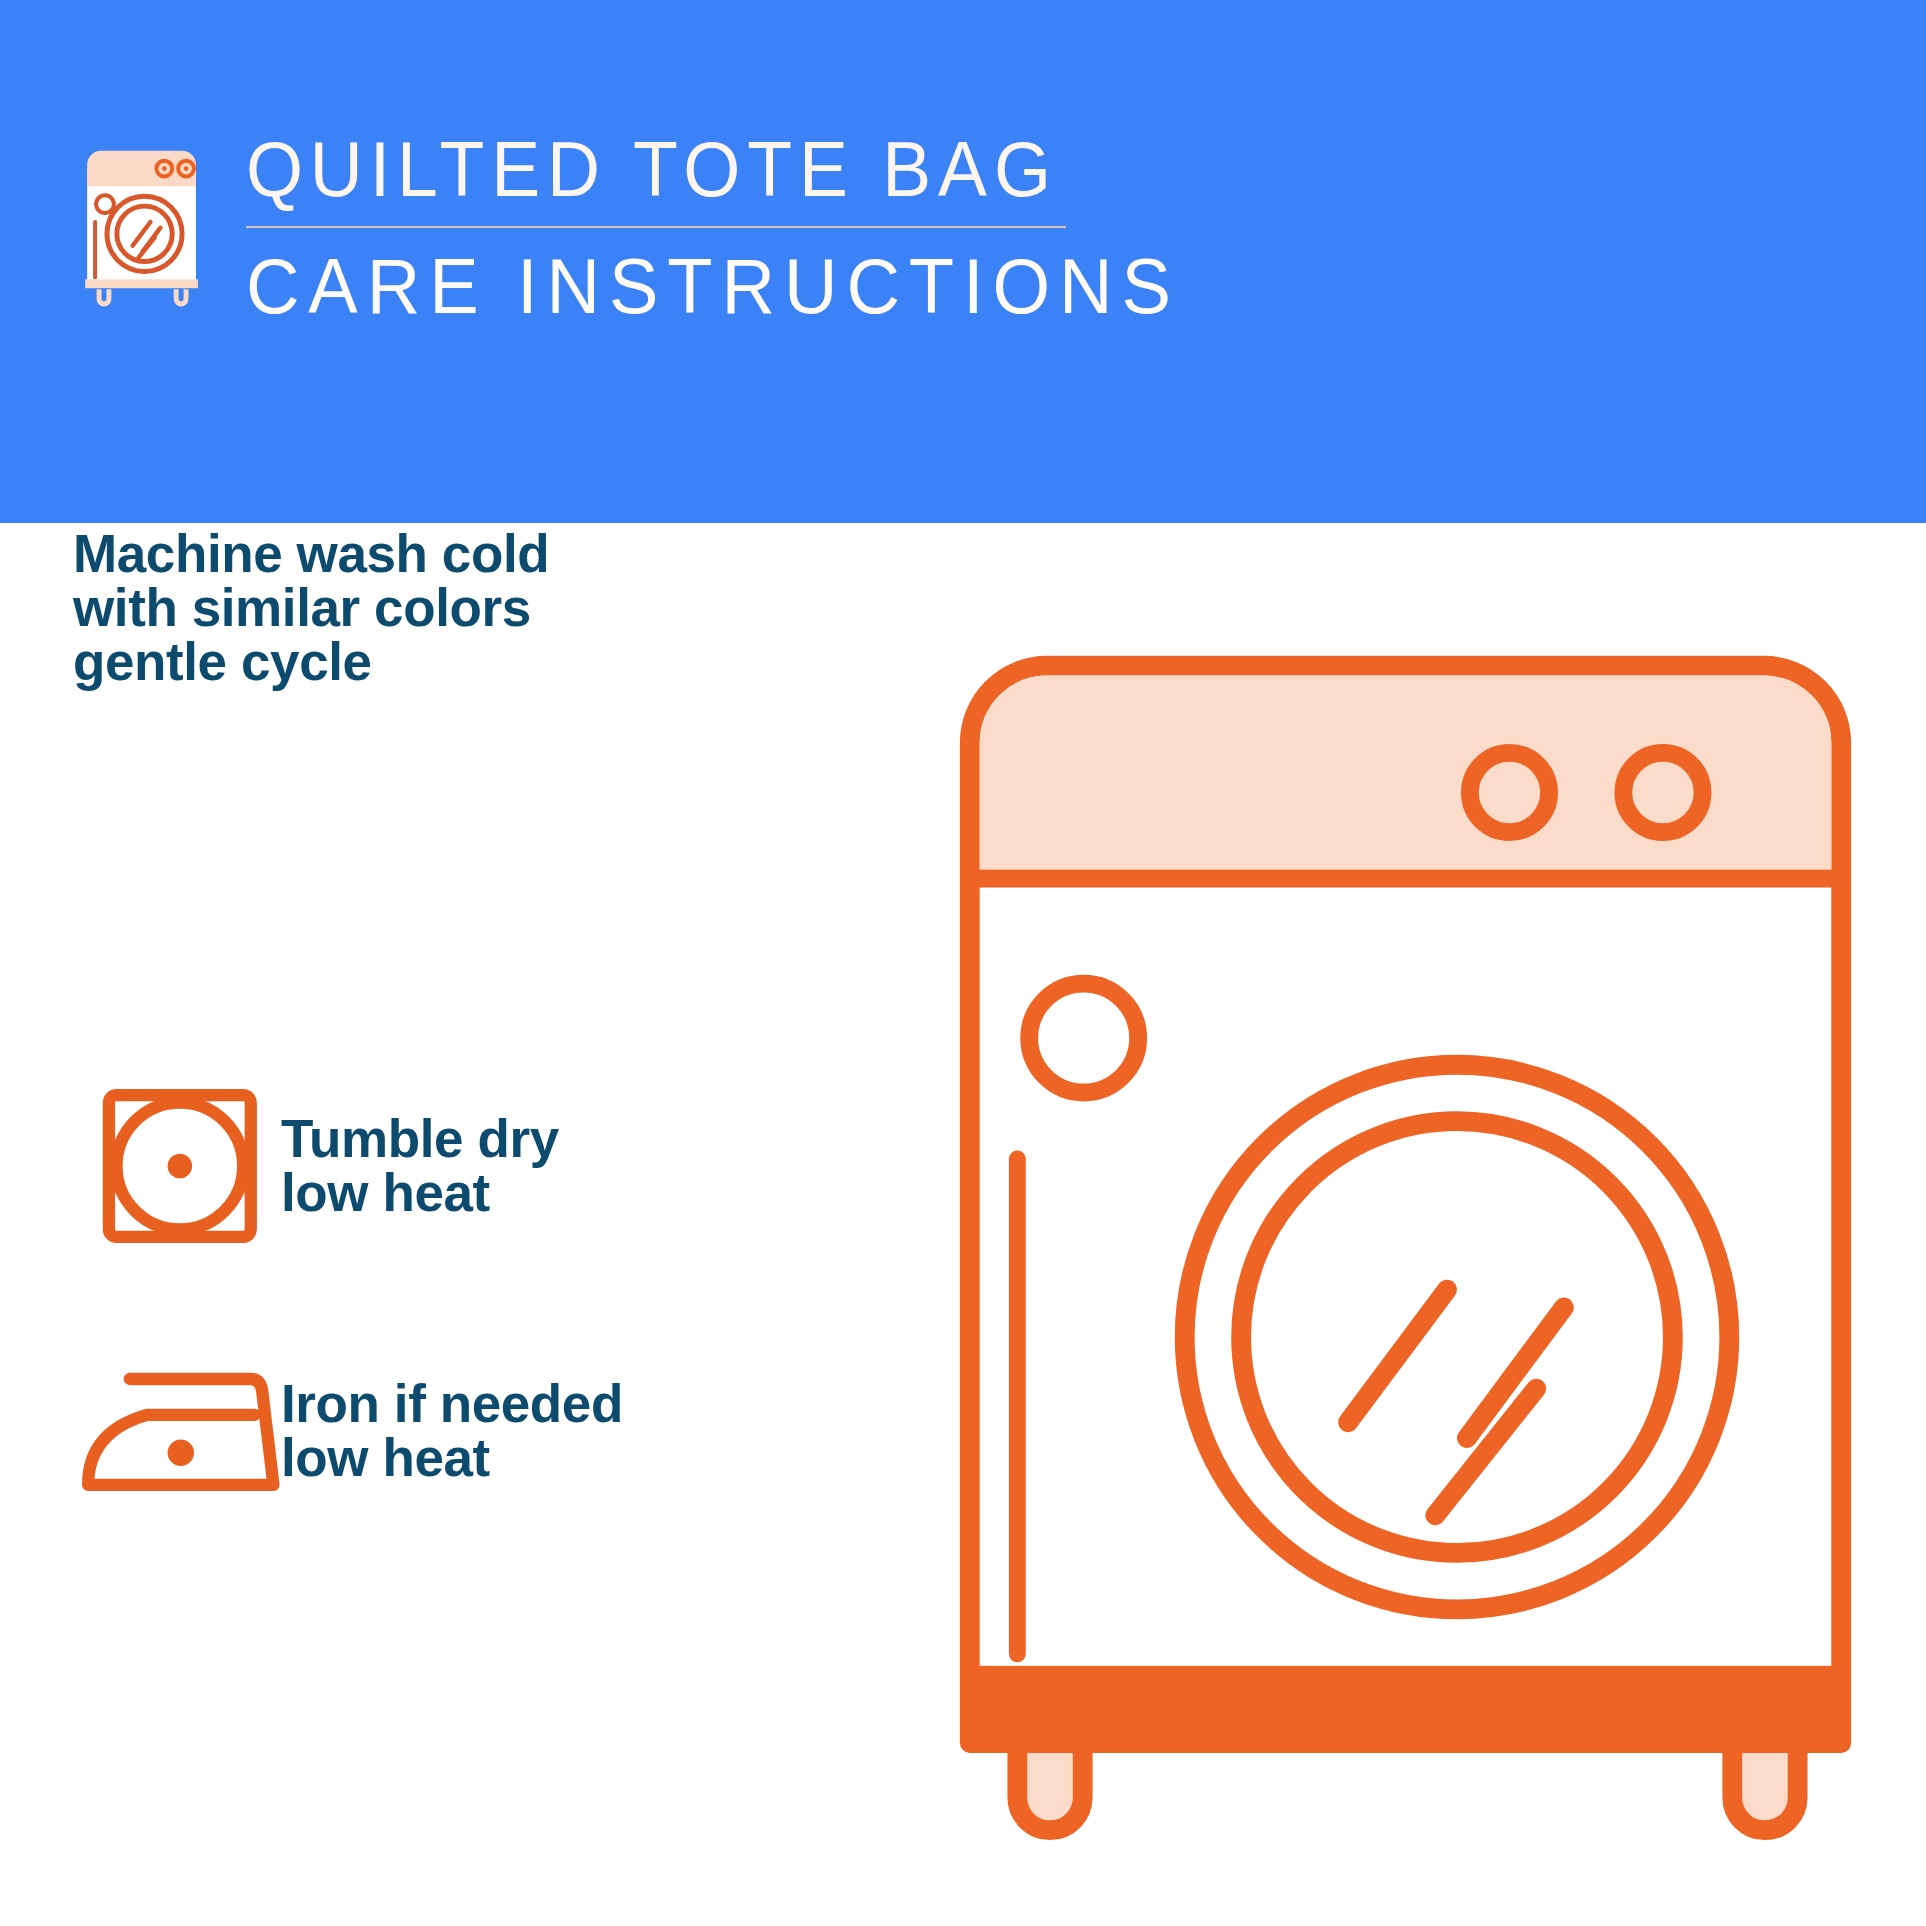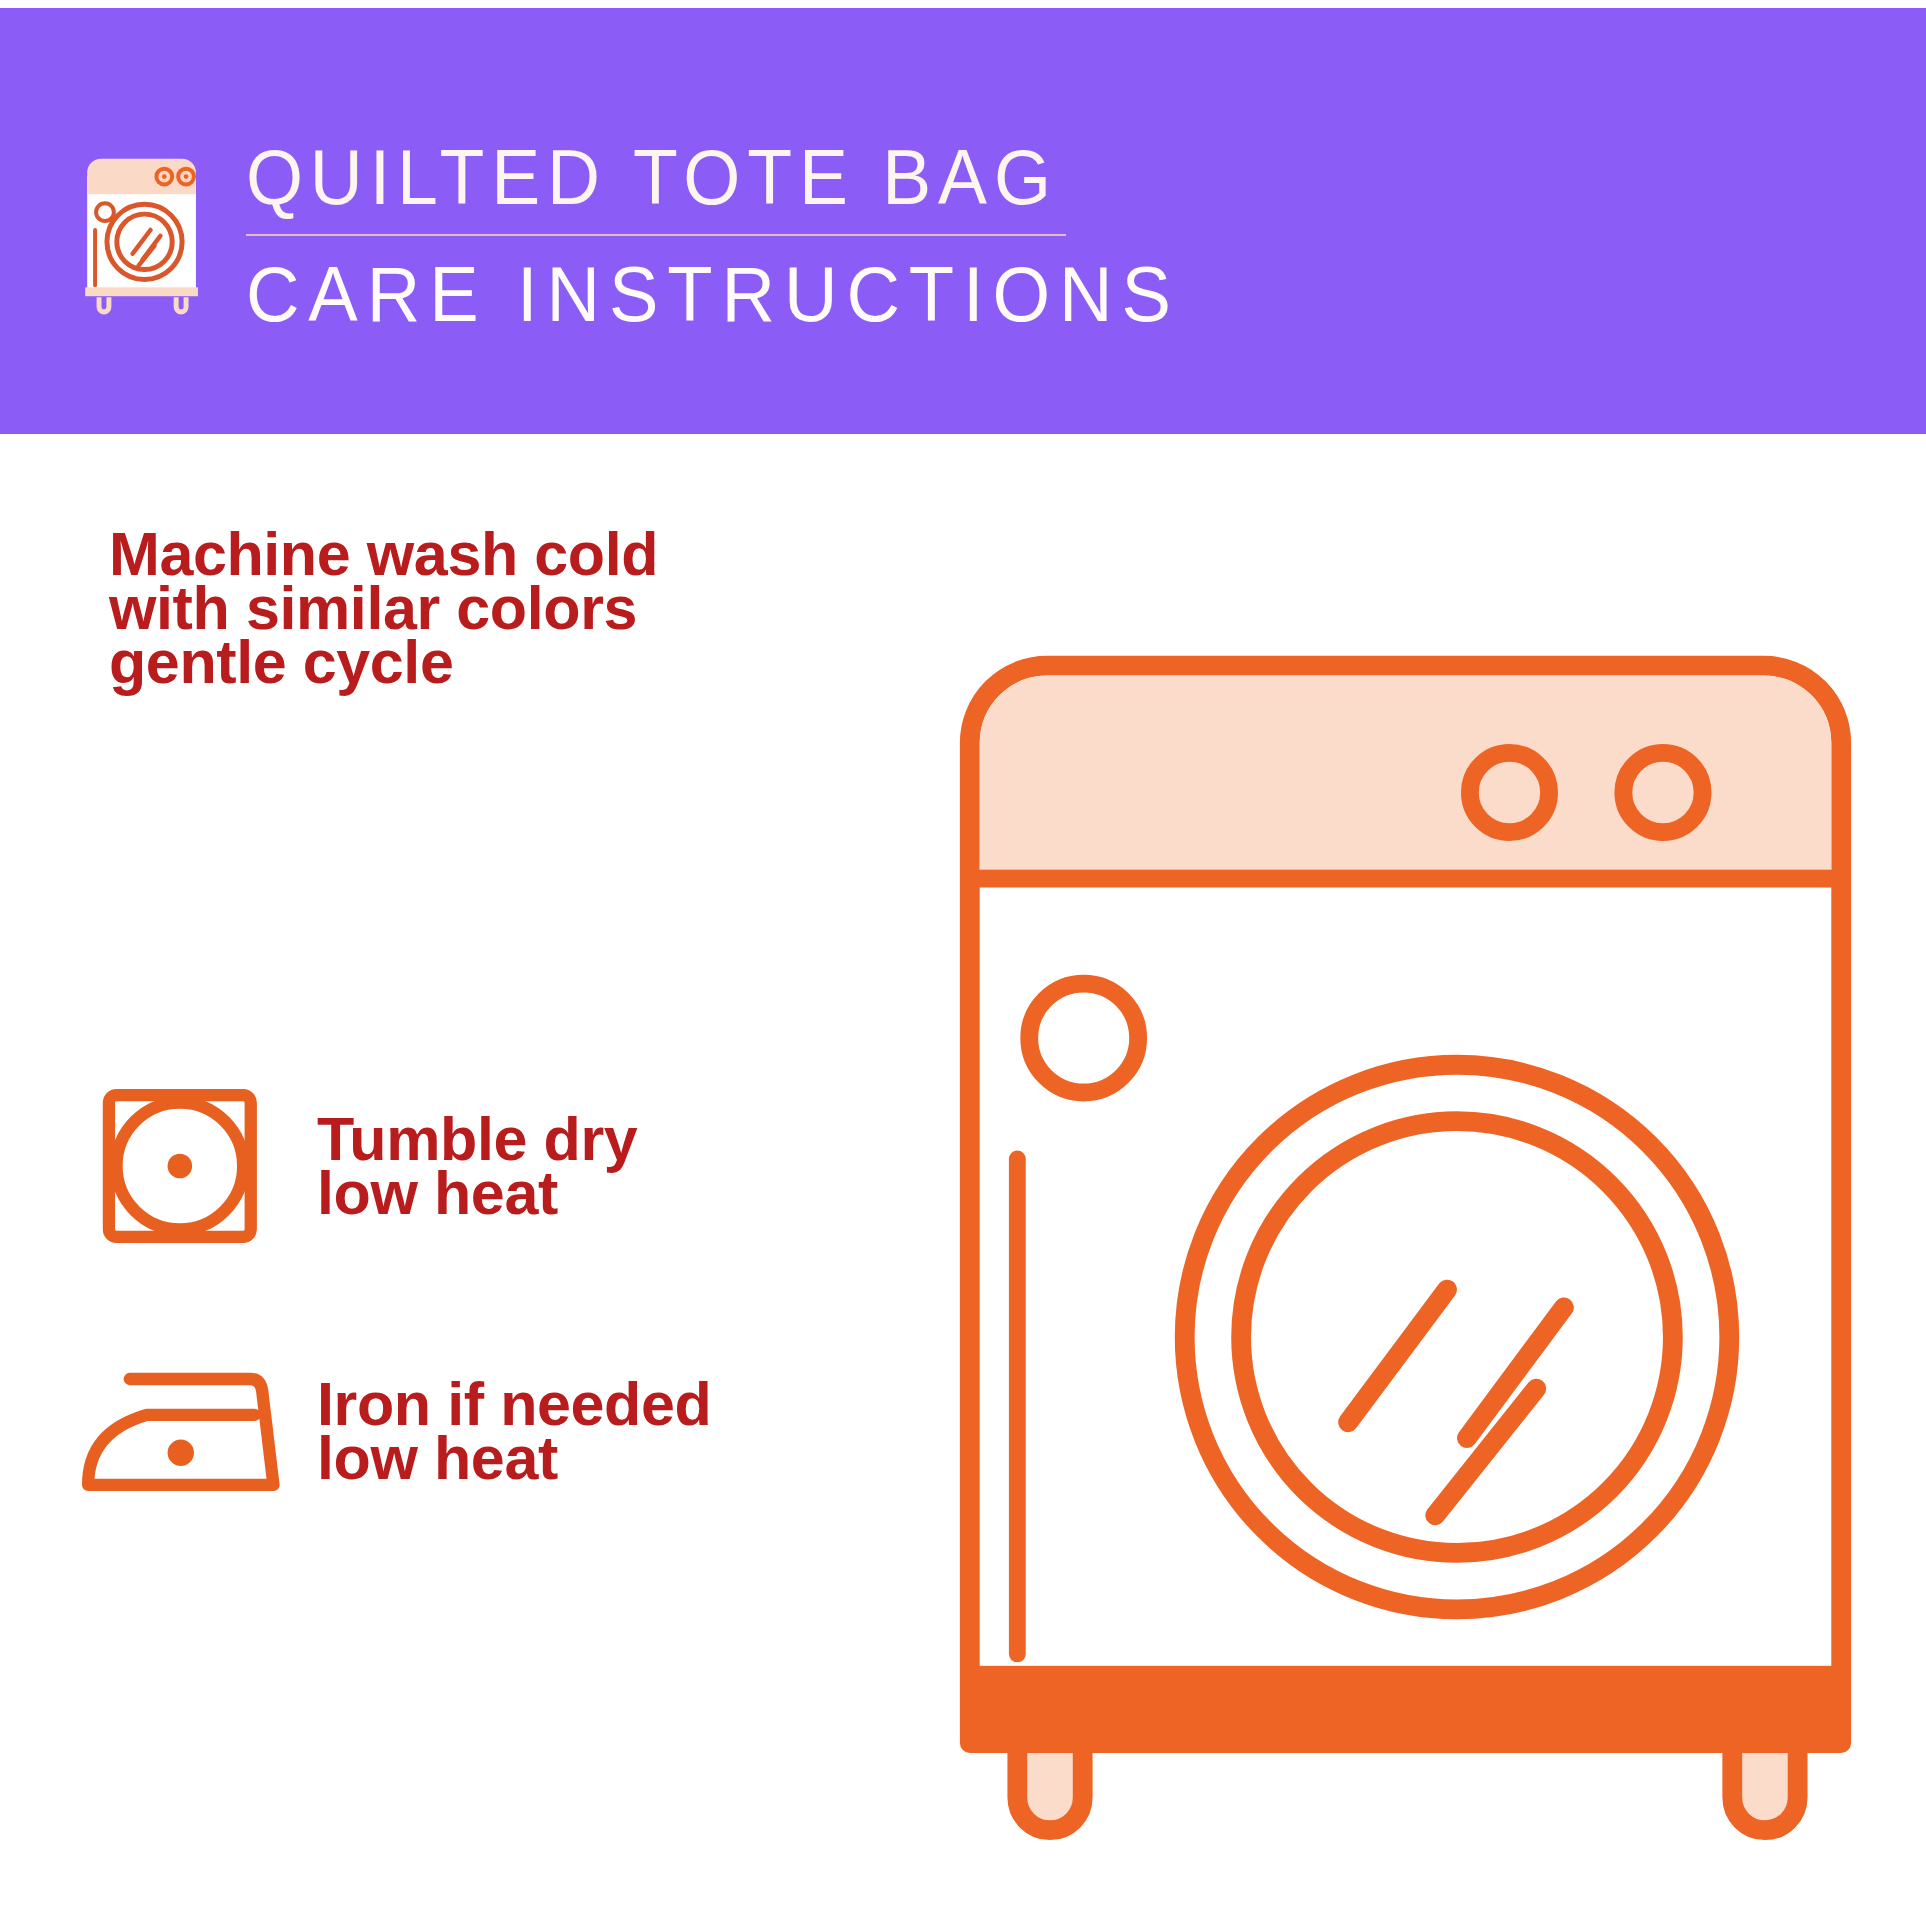--- a/index.html
+++ b/index.html
@@ -12,24 +12,24 @@
     height: 1927px;
     font-family: "Liberation Sans", sans-serif;
     overflow: hidden;
     position: relative;
   }
 
   
   #header-banner {
     position: absolute;
     left: 0;
-    top: 8px;
+    top: 0;
     width: 1927px;
-    height: 426px;
-    background: #8b5cf6;
+    height: 523px;
+    background: #3b82f6;
     overflow: hidden;
   }
   #header-inner {
     position: absolute;
     left: 77px;
     top: 127px;
     display: flex;
     align-items: flex-start;
   }
   #header-logo-icon {
@@ -97,25 +97,24 @@
     height: 208px;
     display: flex;
     align-items: center;
     justify-content: center;
   }
   .instruction-icon-wrap svg {
     display: block;
   }
   .instruction-label {
     flex: 1 1 auto;
-    margin-left: 36px;
-    color: #b91c1c;
+    color: #0c4a6e;
     font-family: "Liberation Sans", sans-serif;
     font-weight: 700;
-    font-size: 61px;
+    font-size: 53px;
     line-height: 54px;
     letter-spacing: -0.4px;
     white-space: pre-line;
   }
 
   #row-wash   { top: 69px; }
   #row-bleach { top: 343px; }
   #row-dry    { top: 604px; }
   #row-iron   { top: 869px; }
 

